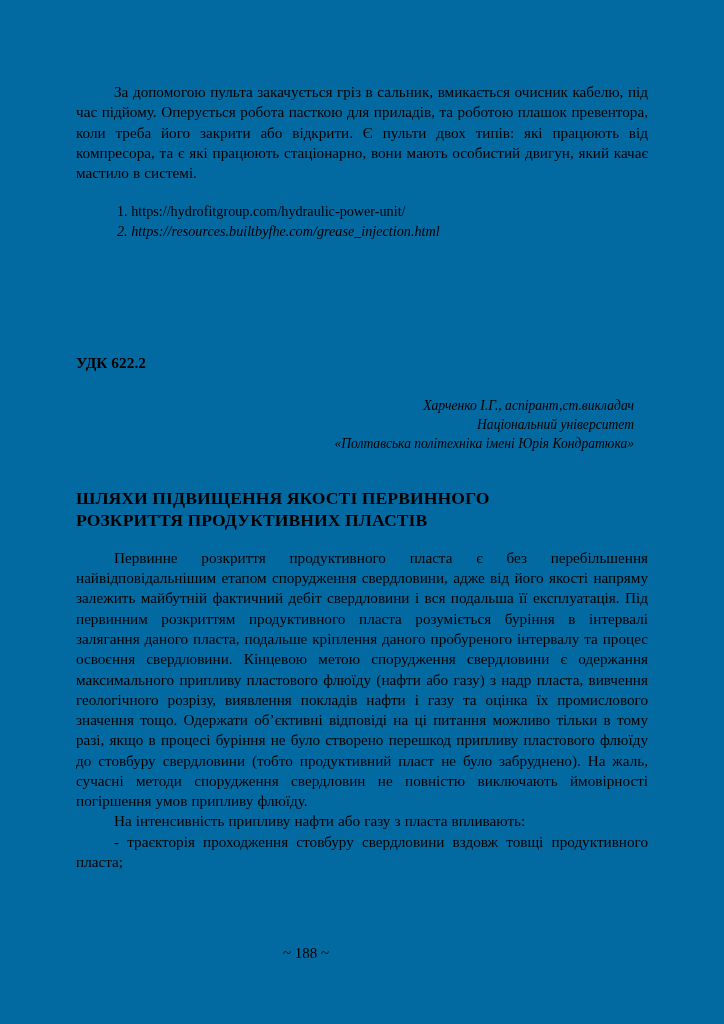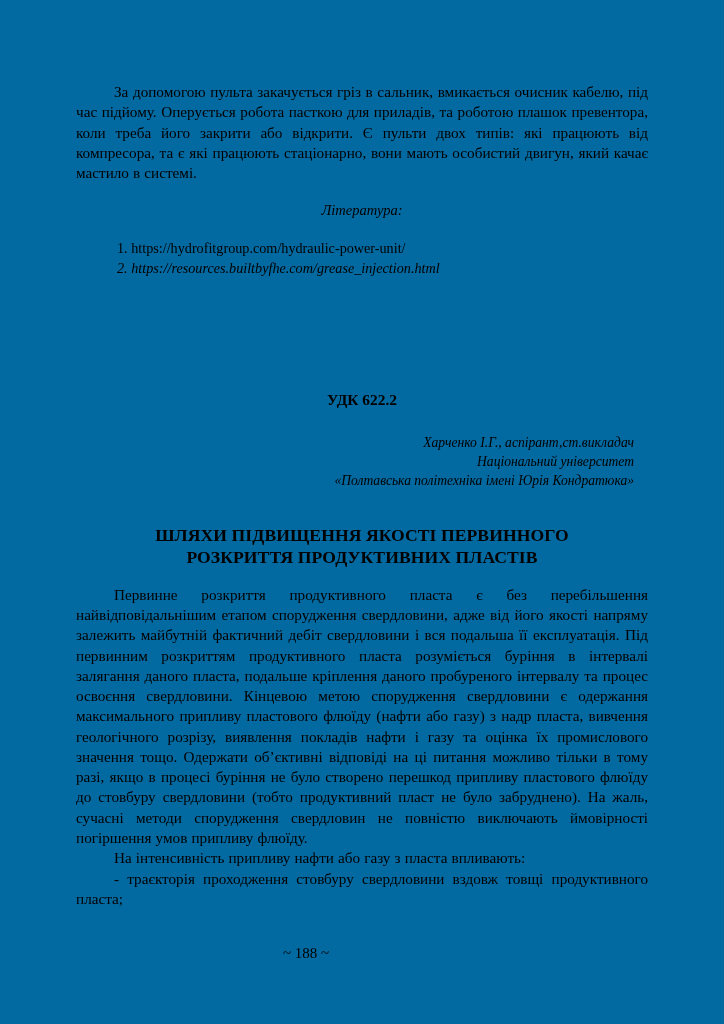--- a/index.html
+++ b/index.html
@@ -64,21 +64,21 @@
 
   
   .article-gap { height: 112px; }
 
   
   .udc {
     margin: 0;
     font-size: 15.4px;
     font-weight: bold;
     line-height: 1.3;
-    text-align: center;
+    text-align: left;
   }
 
   
   .author-block {
     margin: 14px;
     padding-top: 9px;
     font-size: 13.6px;
     font-style: italic;
     line-height: 1.40;
     text-align: right;
@@ -86,21 +86,20 @@
   .author-line { display: block; white-space: nowrap; }
 
   
   h1.article-title {
     margin: 0;
     padding-top: 20px;
     padding-bottom: 16px;
     font-size: 17.6px;
     font-weight: bold;
     line-height: 1.27;
-    text-align: center;
     letter-spacing: 0.004em;
   }
   .title-line { display: block; }
 
   
   .footer {
     position: absolute;
     left: 0;
     top: 944px;
     width: 612px;
@@ -110,21 +109,20 @@
   }
 </style>
 </head>
 <body>
 
 <div class="page">
   <div class="content">
 
     <p class="body-par">За допомогою пульта закачується гріз в сальник, вмикається очисник кабелю, під час підйому. Оперується робота пасткою для приладів, та роботою плашок превентора, коли треба його закрити або відкрити. Є пульти двох типів: які працюють від компресора, та є які працюють стаціонарно, вони мають особистий двигун, який качає мастило в системі.</p>
 
-    <p class="lit-heading">Література:</p>
 
     <div class="lit-list">
       <div class="lit-item">1. https://hydrofitgroup.com/hydraulic-power-unit/</div>
       <div class="lit-item italic">2. https://resources.builtbyfhe.com/grease_injection.html</div>
     </div>
 
     <div class="article-gap"></div>
 
     <p class="udc">УДК 622.2</p>
 

